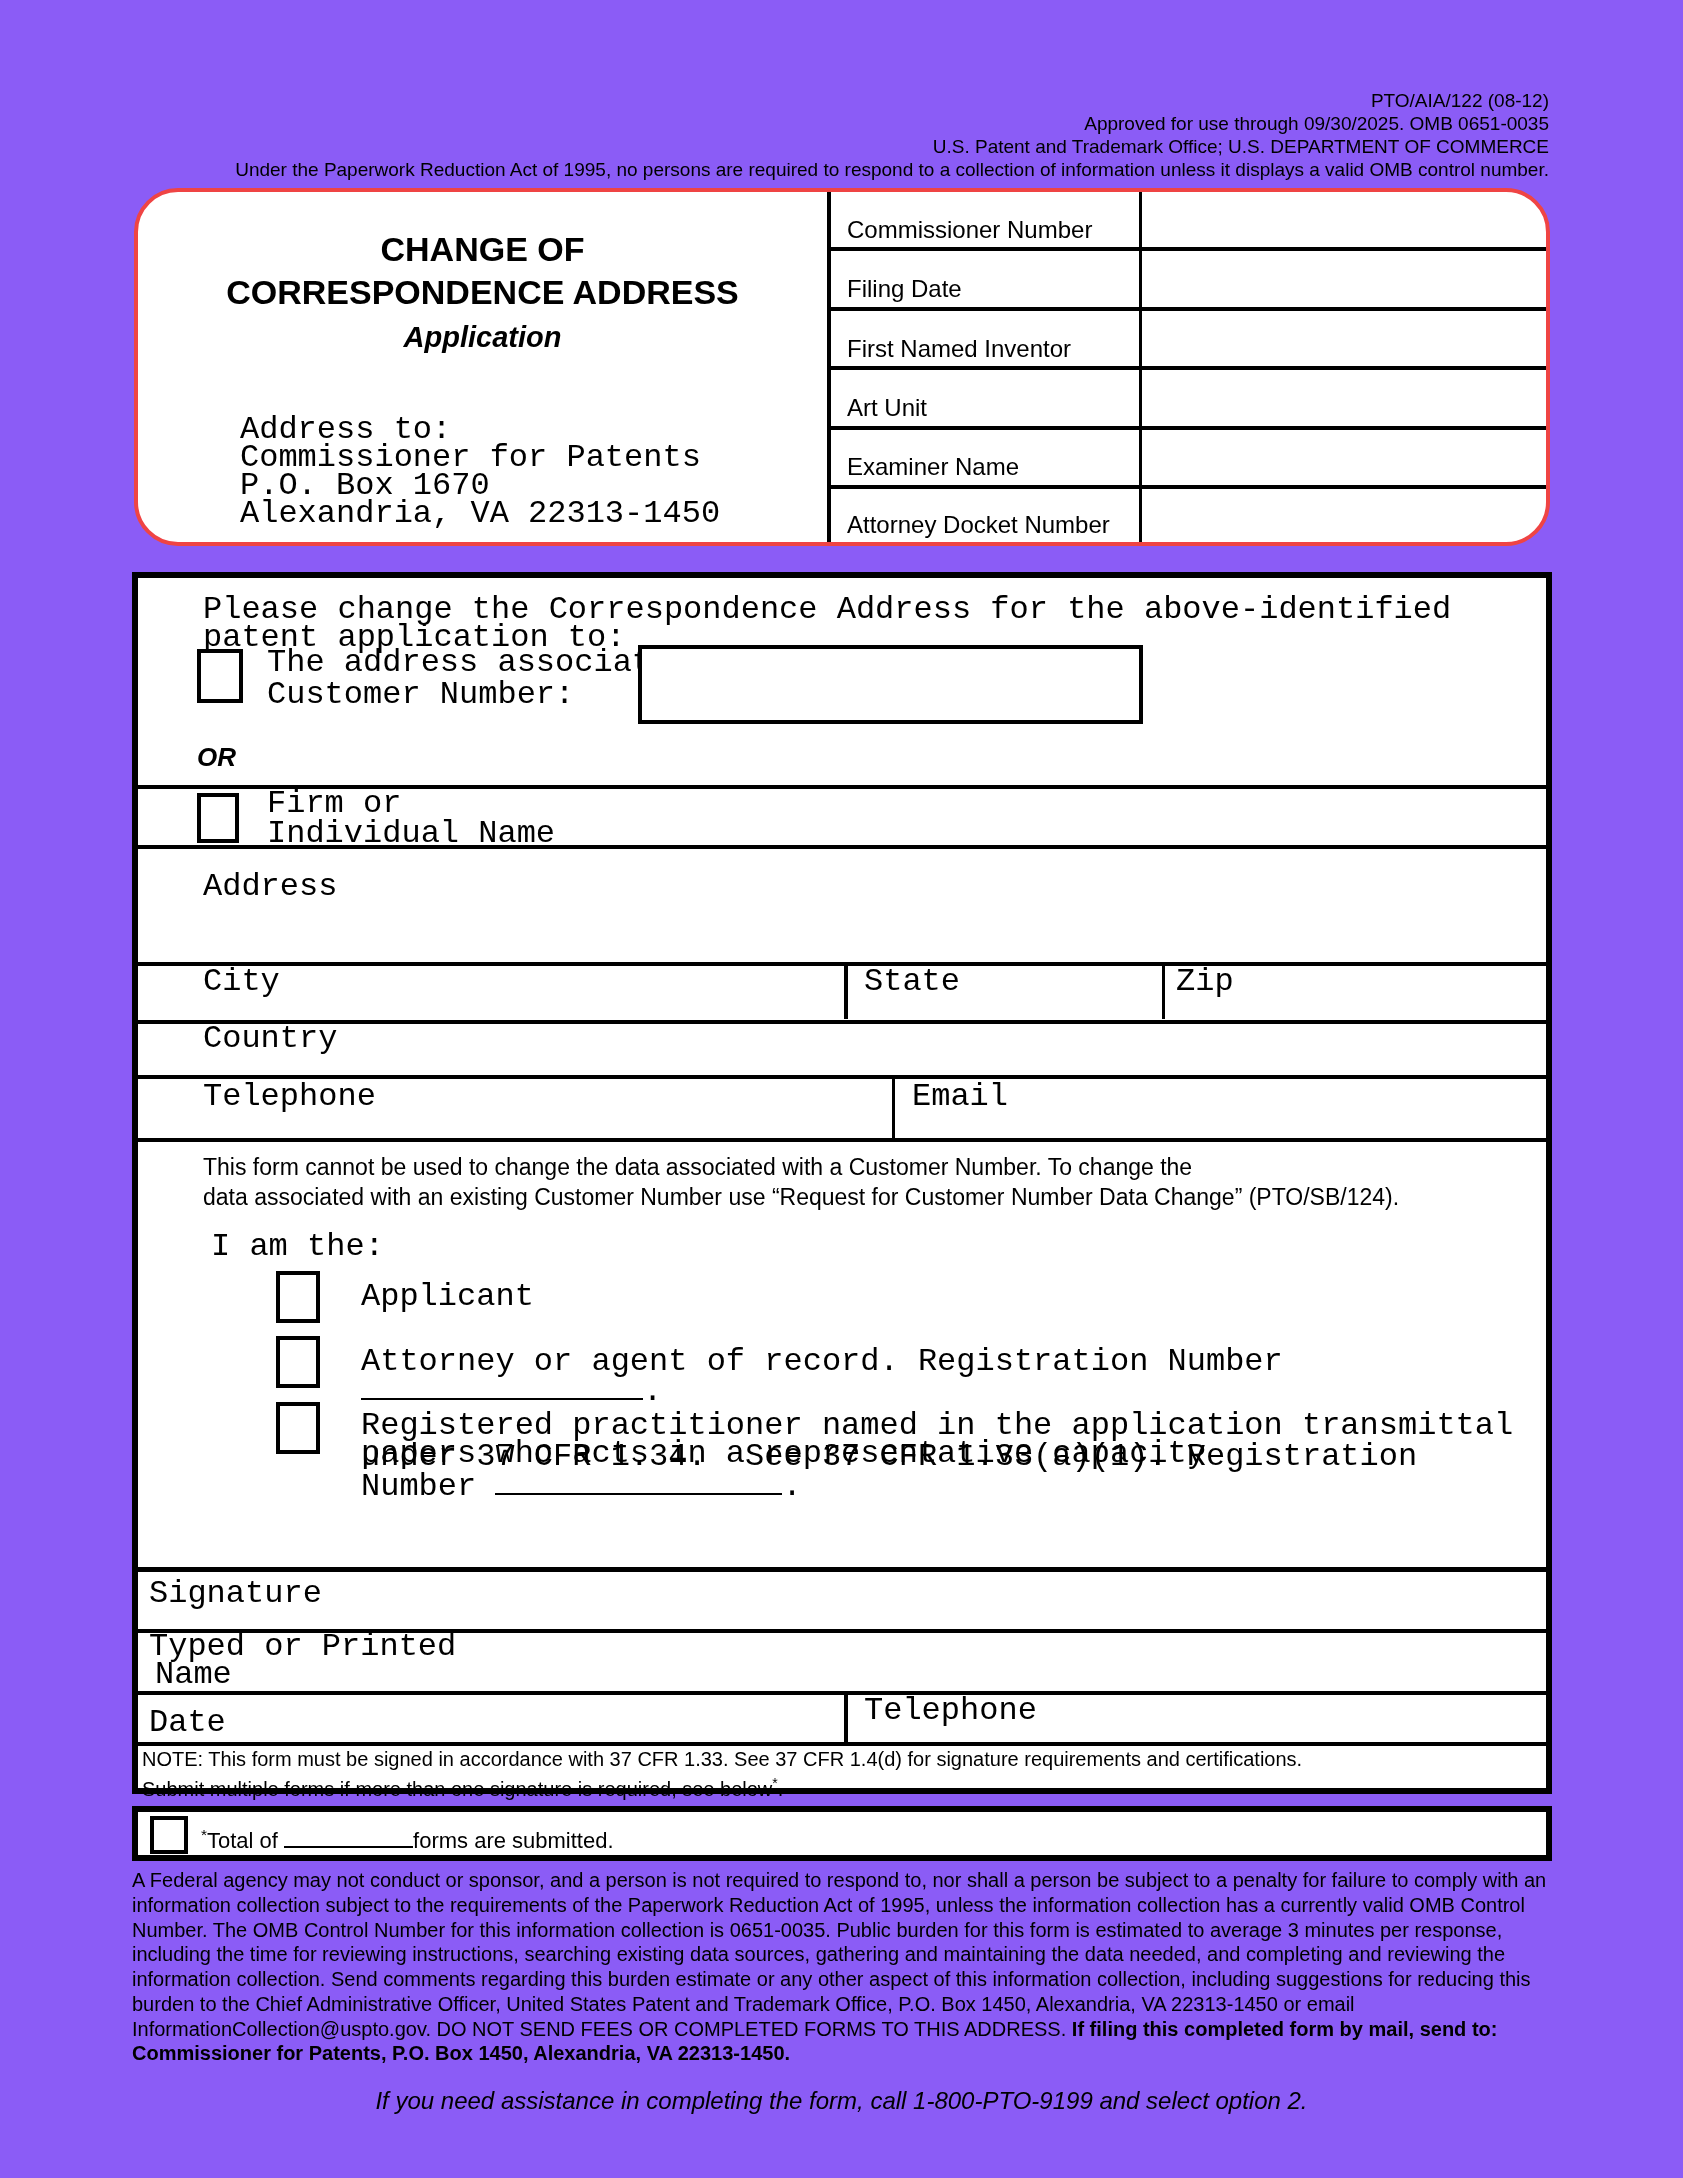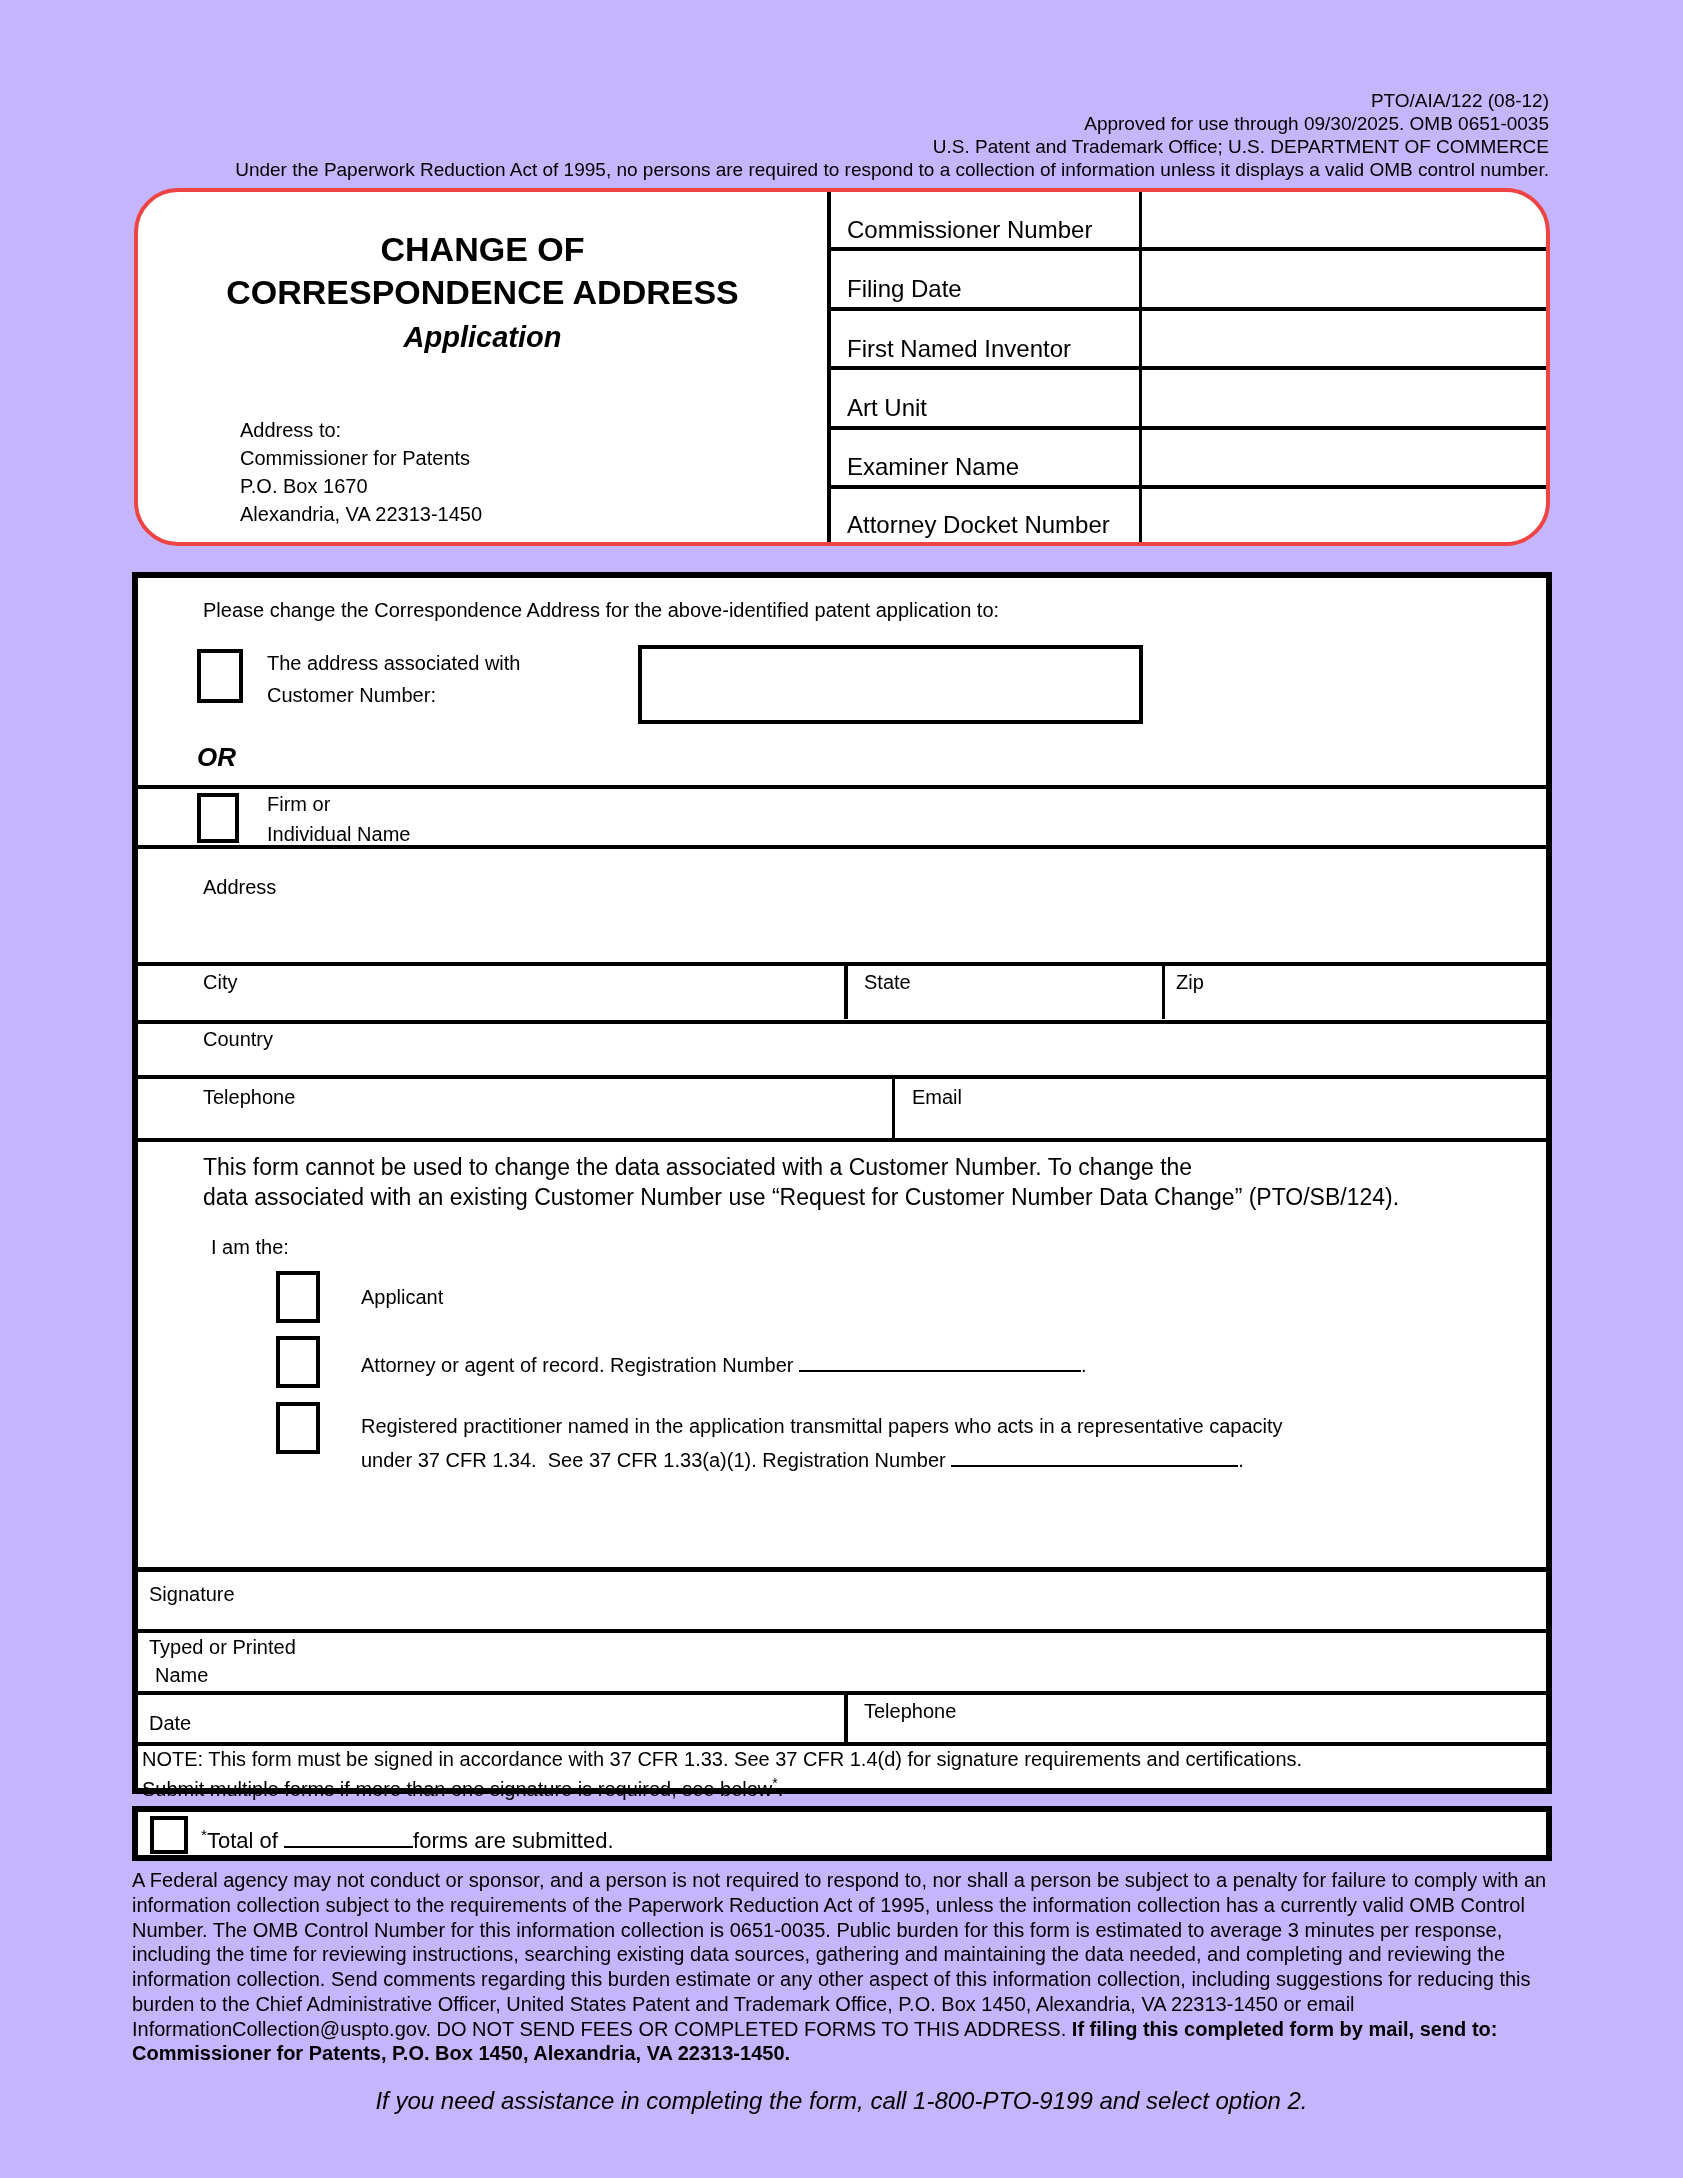--- a/index.html
+++ b/index.html
@@ -1,27 +1,27 @@
 <!DOCTYPE html>
 <html><head>
 <meta charset="utf-8">
 <style>
   html,body{margin:0;padding:0;background:#fff;}
-  .page{position:relative;width:1683px;height:2178px;background:#c4b5fd;
+  .page{position:relative;width:1683px;height:2178px;background:#8b5cf6;
         font-family:"Liberation Sans","DejaVu Sans",sans-serif;color:#000;overflow:hidden;}
   .abs{position:absolute;}
   .t{white-space:pre-wrap;}
   .meta{right:134px;text-align:right;font-size:19px;line-height:23px;}
   .hdrbox{left:134px;top:188px;width:1416px;height:358px;border:4px solid #ef4444;
           border-radius:44px;box-sizing:border-box;overflow:hidden;background:#fff;}
   .vline{position:absolute;background:#000;width:4px;top:0;bottom:0;}
   .hline{position:absolute;height:4px;background:#000;}
   .title1{font-size:34px;font-weight:bold;text-align:center;width:689px;left:0;}
   .subtitle{font-size:29px;font-weight:bold;font-style:italic;text-align:center;width:689px;left:0;}
-  .body24{font-size:20px;line-height:28px;}
+  .body24{font-size:32px;line-height:28px;font-family:Liberation Mono, monospace;}
   .lbl{font-size:24px;}
   .mainbox{left:132px;top:572px;width:1420px;height:1222px;border:6px solid #000;
            box-sizing:border-box;background:#fff;}
   .totalbox{left:132px;top:1806px;width:1420px;height:55px;border:6px solid #000;
             box-sizing:border-box;background:#fff;}
   .cb{position:absolute;border:4px solid #000;background:#fff;box-sizing:content-box;}
   .inputbox{position:absolute;border:4px solid #000;background:#fff;}
   .rowline{position:absolute;left:0;right:0;height:0;border-top:4px solid #000;}
   .rowline-thick{border-top:5px solid #000;}
   .cell-div{position:absolute;width:3px;background:#000;}

